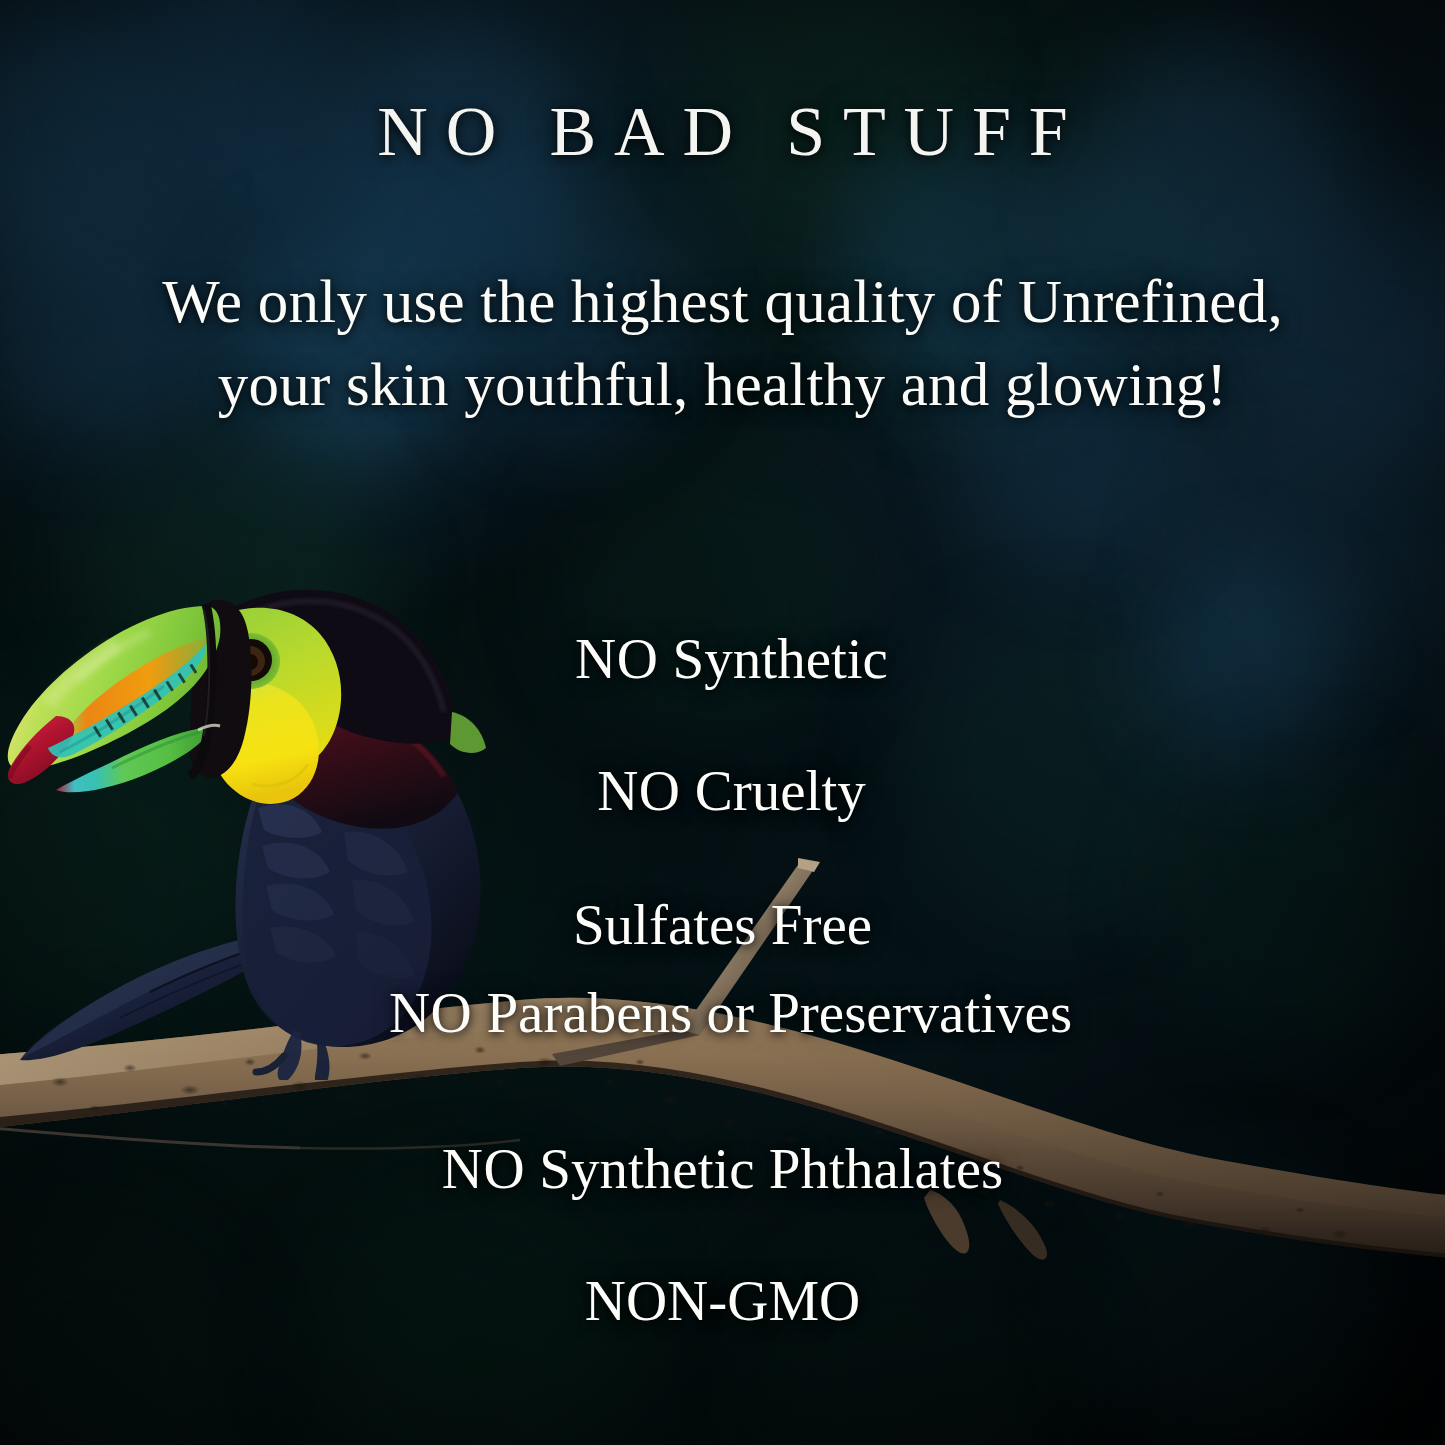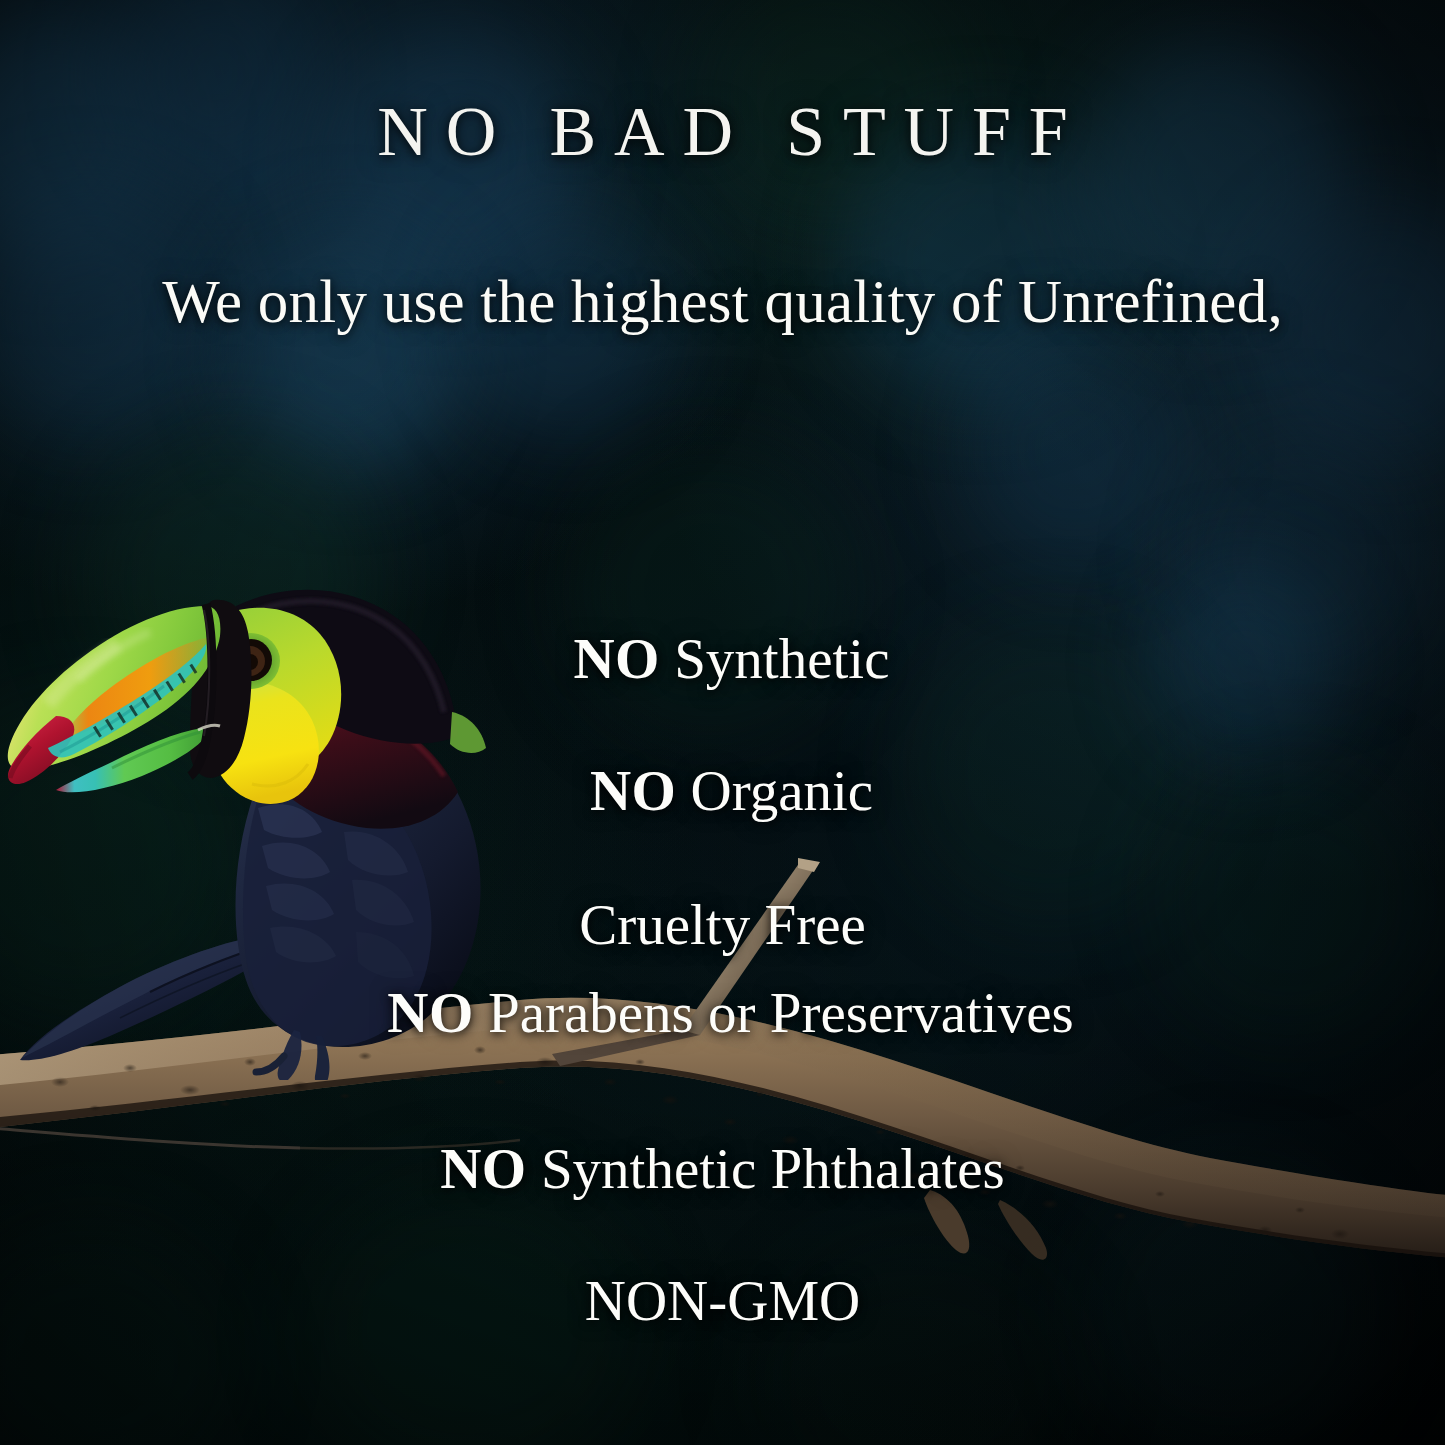--- a/index.html
+++ b/index.html
@@ -65,21 +65,21 @@
   .claim{
     position:absolute;
     left:0;width:1445px;
     text-align:center;
     color:#fdfdfa;
     font-size:57px;
     line-height:1;
     white-space:nowrap;
     text-shadow:0 2px 9px rgba(0,0,0,.88),0 0 20px rgba(0,0,0,.6);
   }
-  .claim .strong{font-weight:700;letter-spacing:.008em;}
+  .claim .strong{font-weight:400;letter-spacing:.008em;}
   .claim .norm{font-weight:400;}
   .claim-inner{display:inline-block;transform:translateX(var(--nudge,0px));}
 </style>
 </head>
 <body>
 
 <div id="canvas">
 
   <div class="bg">
     <div class="bg-base" style="position:absolute;inset:0;"></div>
@@ -402,39 +402,40 @@
                  C 318,520 318,506 316,496 Z" fill="#16203a"></path>
         <path d="M284,516 C 276,526 266,532 256,532" stroke="#141d34" stroke-width="7" fill="none" stroke-linecap="round"></path>
       </g>
     </svg>
   </div>
 
   <div class="title">NO BAD STUFF</div>
 
   <div class="subtitle">
     <div>We only use the highest quality of Unrefined,</div>
+    <div>your skin youthful, healthy and glowing!</div>
   </div>
 
   <div class="claims">
 
     <div class="claim" style="top:30px;">
       <span class="claim-inner" style="--nudge:9px;">
         <span class="strong">NO</span><span> </span><span class="norm">Synthetic</span>
       </span>
     </div>
 
     <div class="claim" style="top:162px;">
       <span class="claim-inner" style="--nudge:9px;">
-        <span class="strong">NO</span><span> </span><span class="norm">Organic</span>
+        <span class="strong">NO</span><span> </span><span class="norm">Cruelty</span>
       </span>
     </div>
 
     <div class="claim" style="top:296px;">
       <span class="claim-inner">
-        <span class="norm">Cruelty Free</span>
+        <span class="norm">Sulfates Free</span>
       </span>
     </div>
 
     <div class="claim" style="top:384px;padding-left:8px;">
       <span class="claim-inner">
         <span class="strong">NO</span><span> </span><span class="norm">Parabens or Preservatives</span>
       </span>
     </div>
 
     <div class="claim" style="top:540px;">

